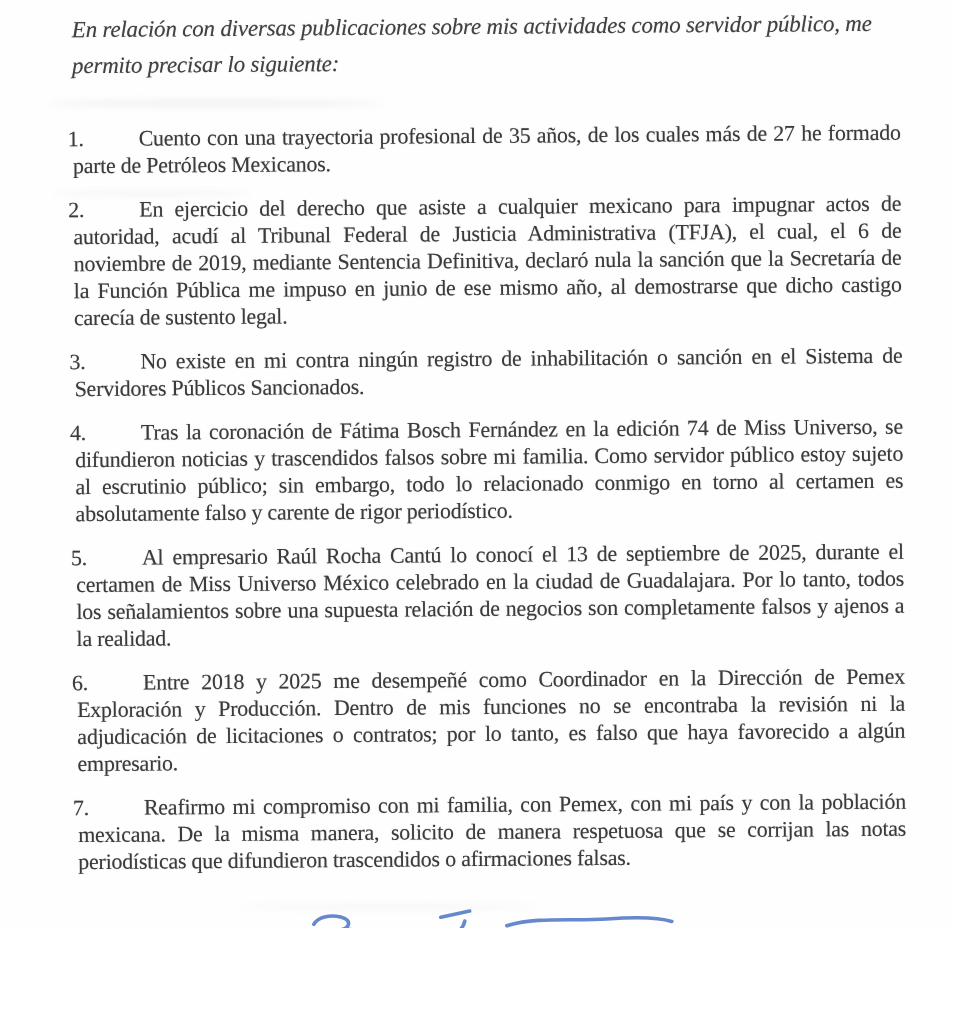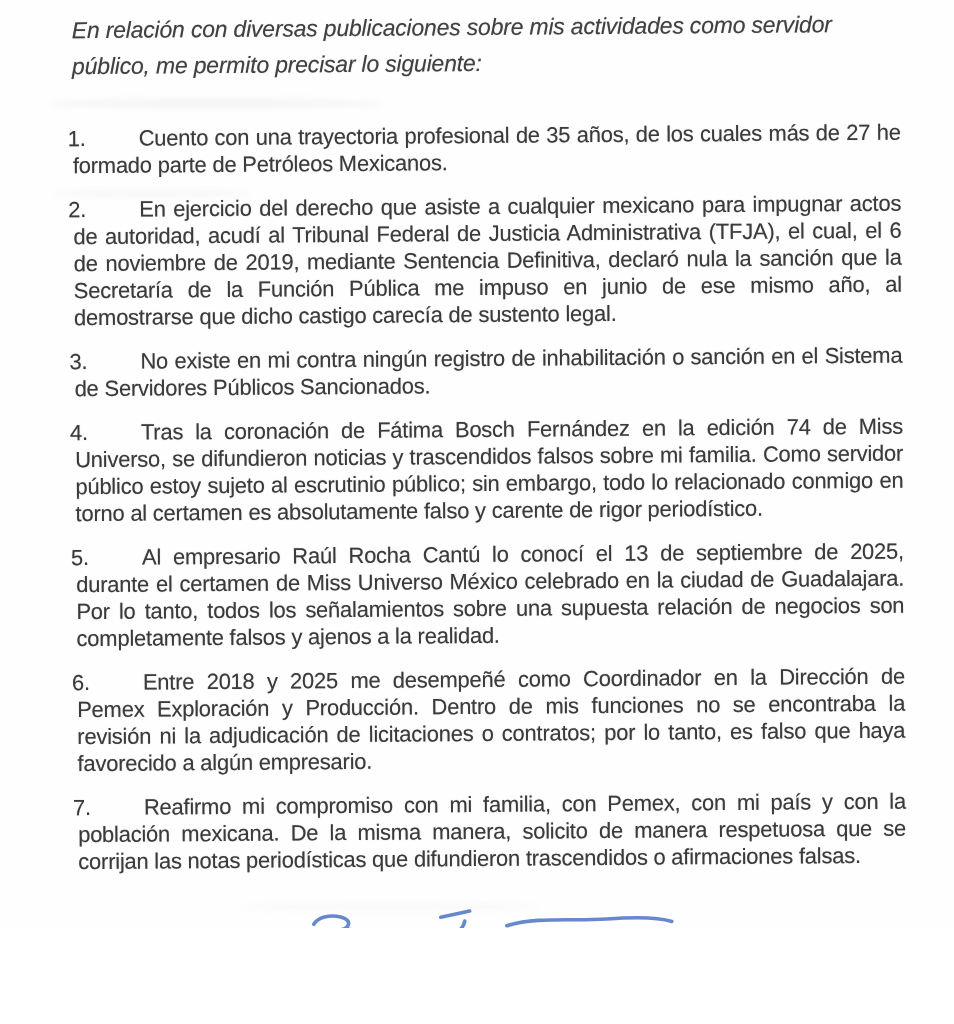--- a/index.html
+++ b/index.html
@@ -1,21 +1,21 @@
 <!DOCTYPE html>
 <html><head>
 <meta charset="utf-8">
 <style>
   html,body{margin:0;padding:0;background:#ffffff;}
   .page{
     position:relative;
     width:954px;height:928px;
     background:#fefefe;
     overflow:hidden;
-    font-family:Liberation Sans, sans-serif;
+    font-family:Liberation Serif, serif;
     color:#3b3b3b;
   }
   .skew{
     transform:rotate(-0.45deg);
     transform-origin:90px 60px;
     padding:12px 54px 0 72px;
   }
   .intro{
     font-style:italic;
     font-size:23px;

